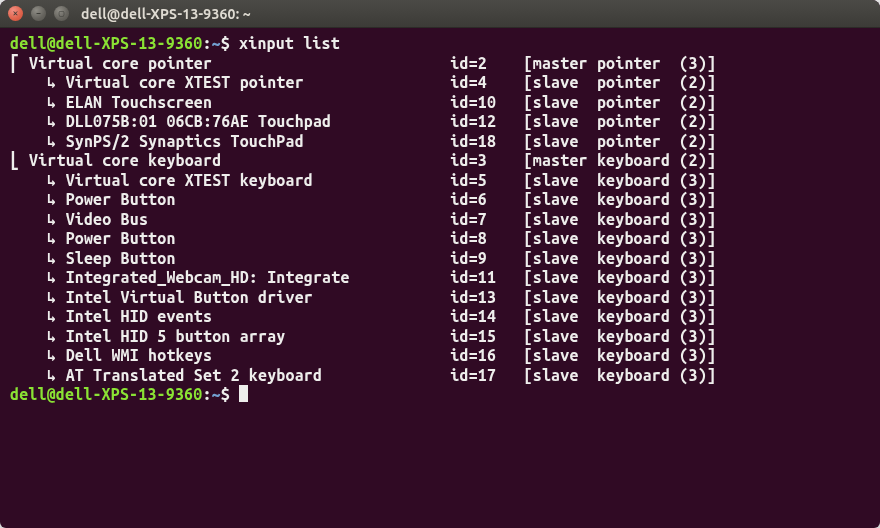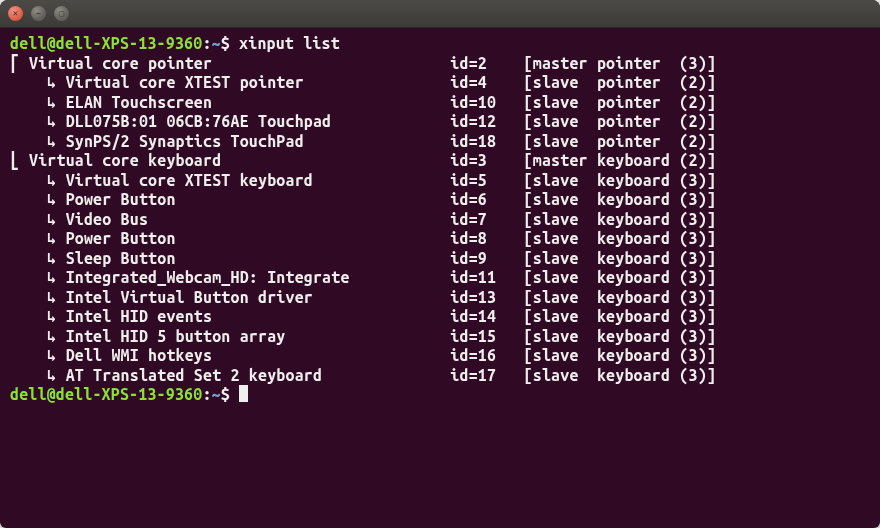--- a/index.html
+++ b/index.html
@@ -74,20 +74,21 @@
   }
 </style>
 </head>
 <body>
 
 <div class="window">
   <div class="titlebar">
     <span class="tb-btn tb-close">✕</span>
     <span class="tb-btn tb-min">–</span>
     <span class="tb-btn tb-max">▢</span>
+    <span class="tb-title">dell@dell-XPS-13-9360: ~</span>
   </div>
   <div class="term" id="term"><span class="prompt">dell@dell-XPS-13-9360</span><span class="colon">:</span><span class="path">~</span><span class="dollar">$</span> <span class="cmd">xinput list</span>
 <span class="out">⎡ Virtual core pointer                          id=2    [master pointer  (3)]</span>
 <span class="out">    ↳ Virtual core XTEST pointer                id=4    [slave  pointer  (2)]</span>
 <span class="out">    ↳ ELAN Touchscreen                          id=10   [slave  pointer  (2)]</span>
 <span class="out">    ↳ DLL075B:01 06CB:76AE Touchpad             id=12   [slave  pointer  (2)]</span>
 <span class="out">    ↳ SynPS/2 Synaptics TouchPad                id=18   [slave  pointer  (2)]</span>
 <span class="out">⎣ Virtual core keyboard                         id=3    [master keyboard (2)]</span>
 <span class="out">    ↳ Virtual core XTEST keyboard               id=5    [slave  keyboard (3)]</span>
 <span class="out">    ↳ Power Button                              id=6    [slave  keyboard (3)]</span>

